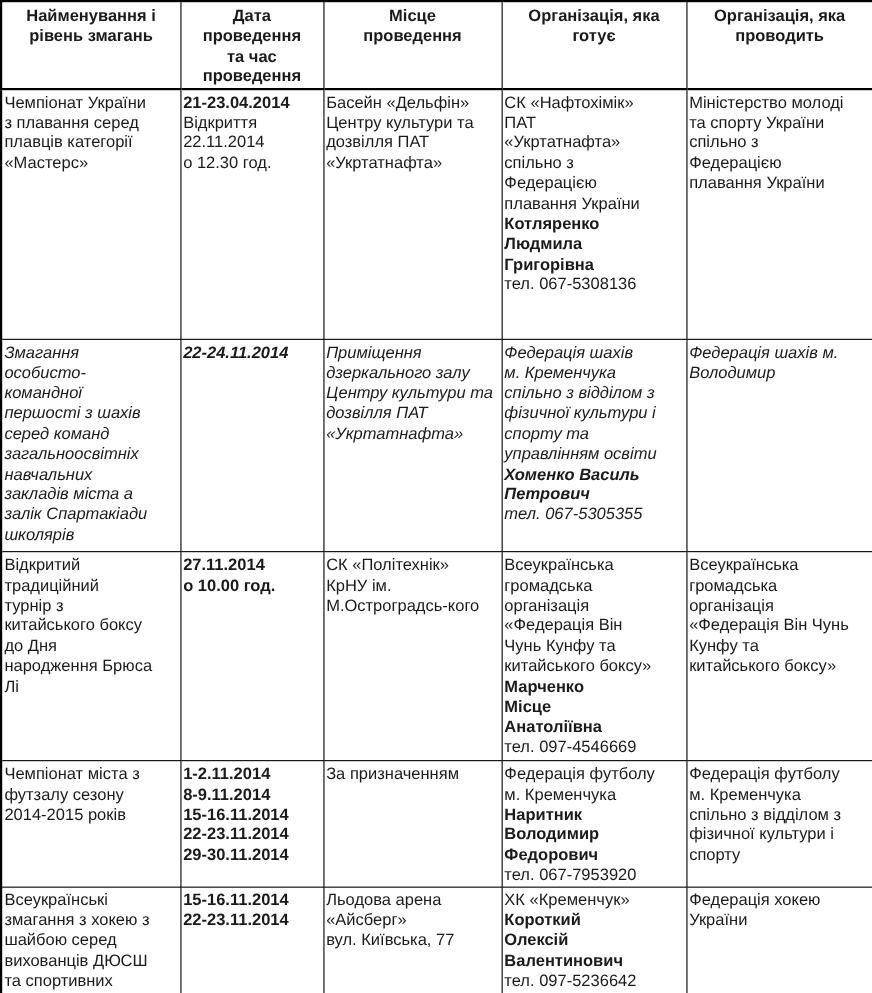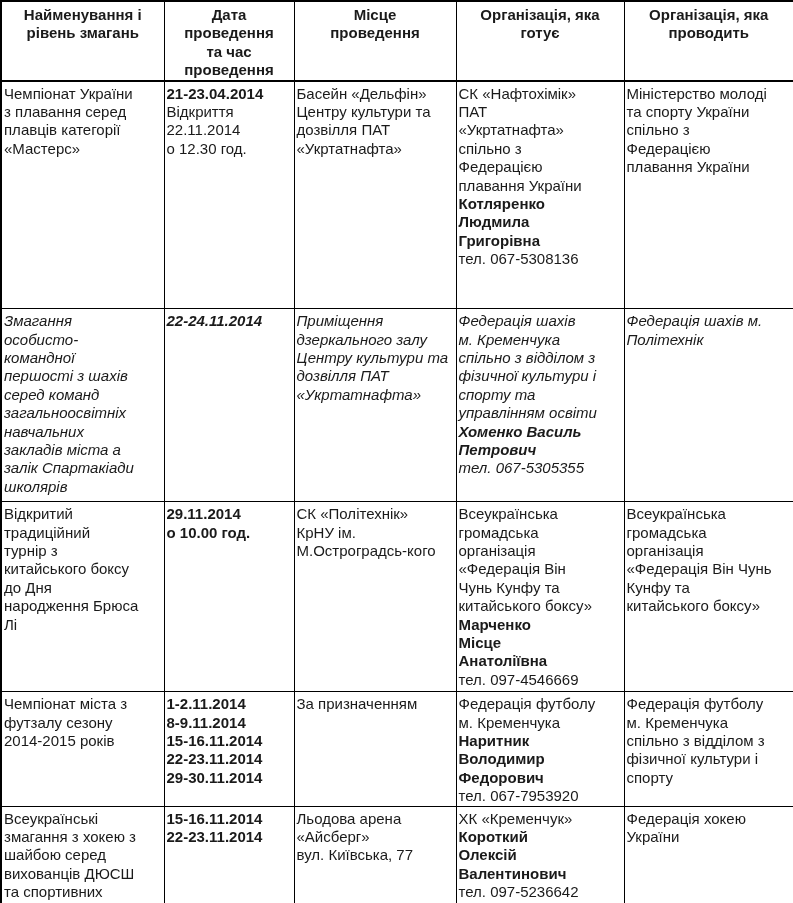--- a/index.html
+++ b/index.html
@@ -128,31 +128,31 @@
           <td><span class="seg">Федерація шахів
 м. Кременчука
 спільно з відділом з
 фізичної культури і
 спорту та
 управлінням освіти
 </span><span class="seg bold">Хоменко Василь
 Петрович
 </span><span class="seg">тел. 067-5305355</span></td>
           <td><span class="seg">Федерація шахів м.
-Політехнік</span></td>
+Володимир</span></td>
         </tr>
         <tr>
           <td><span class="seg">Відкритий
 традиційний
 турнір з
 китайського боксу
 до Дня
 народження Брюса
 Лі</span></td>
-          <td><span class="seg bold">29.11.2014
+          <td><span class="seg bold">27.11.2014
 о 10.00 год.</span></td>
           <td><span class="seg">СК «Політехнік»
 КрНУ ім.
 М.Остроградсь-кого</span></td>
           <td><span class="seg">Всеукраїнська
 громадська
 організація
 «Федерація Він
 Чунь Кунфу та
 китайського боксу»

